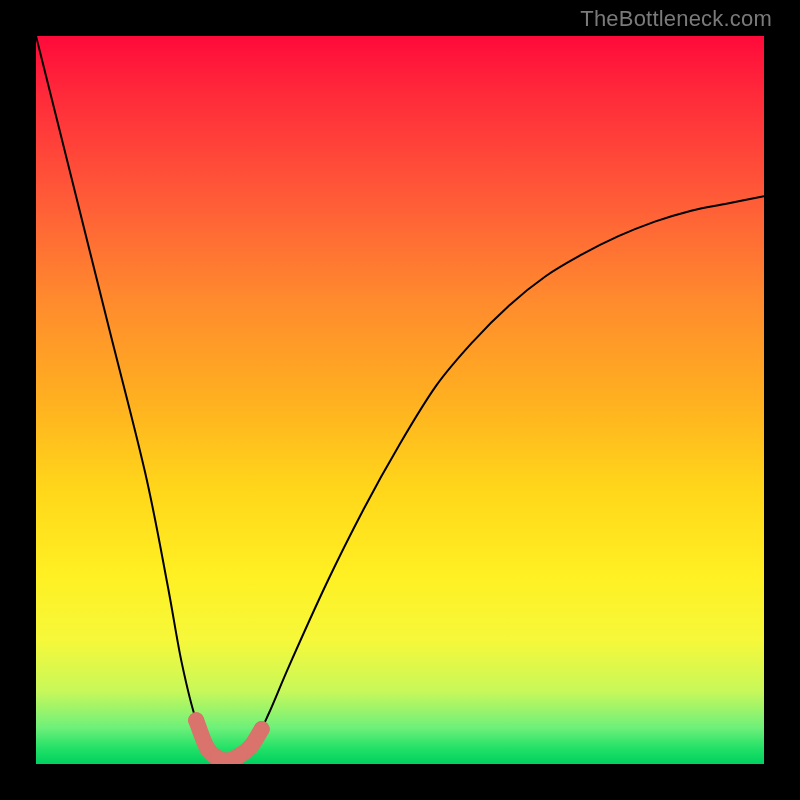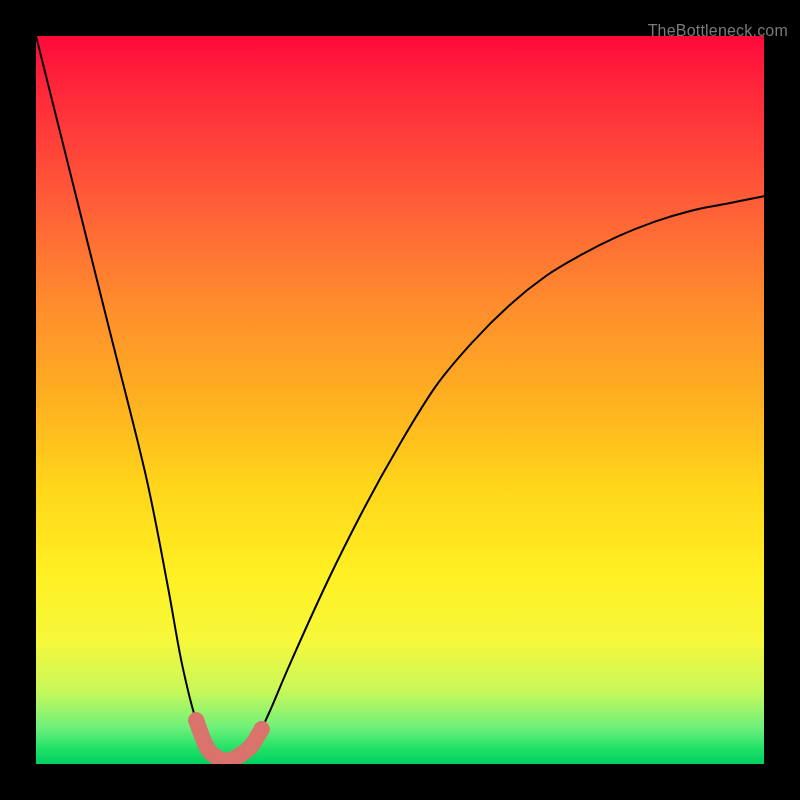--- a/index.html
+++ b/index.html
@@ -38,27 +38,26 @@
       #f6f83a 83%,
       #c8f85a 90%,
       #6ef07a 95%,
       #1fe066 98%,
       #00d060 100%
     );
   }
   .watermark {
     position: absolute;
     top: 6px;
-    right: 12px;
+    right: 28px;
     color: #7a7a7a;
-    font-size: 16px;
+    font-size: 22px;
     font-weight: 500;
     letter-spacing: 0.2px;
     user-select: none;
-    margin-top: 16px;
   }
   svg.curves {
     position: absolute;
     left: 0;
     top: 0;
     width: 728px;
     height: 728px;
   }
   .curve {
     fill: none;

